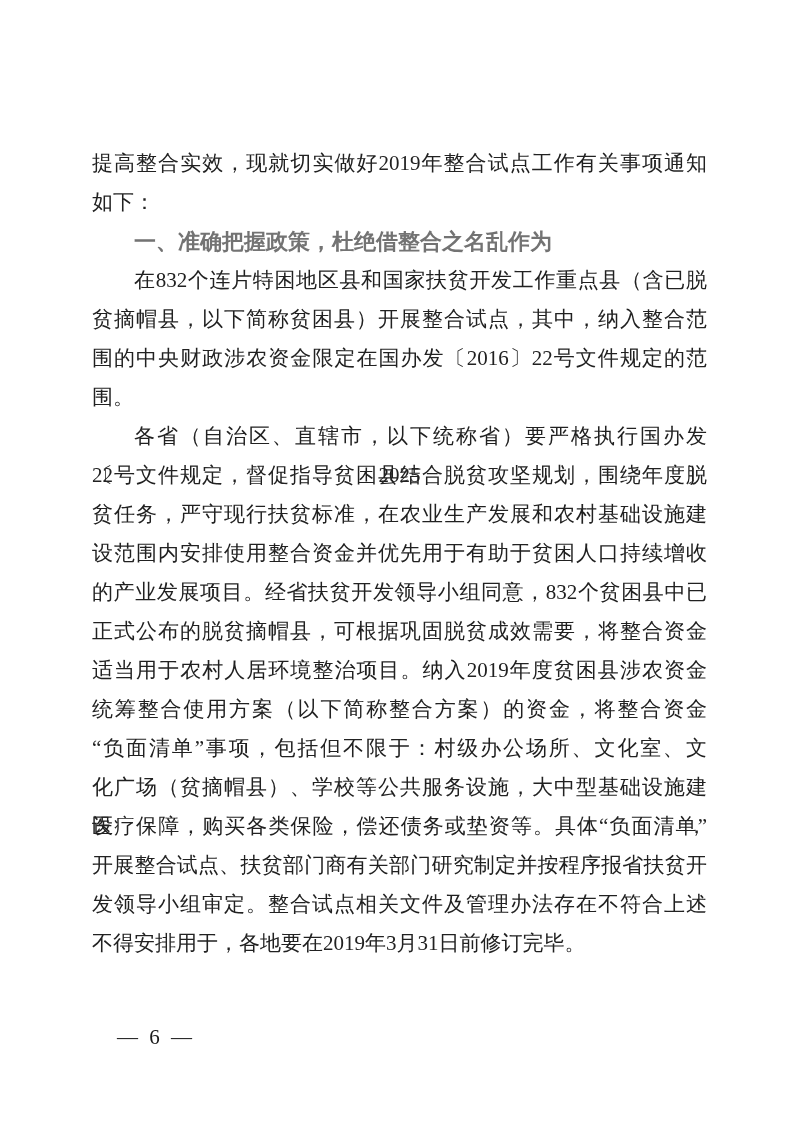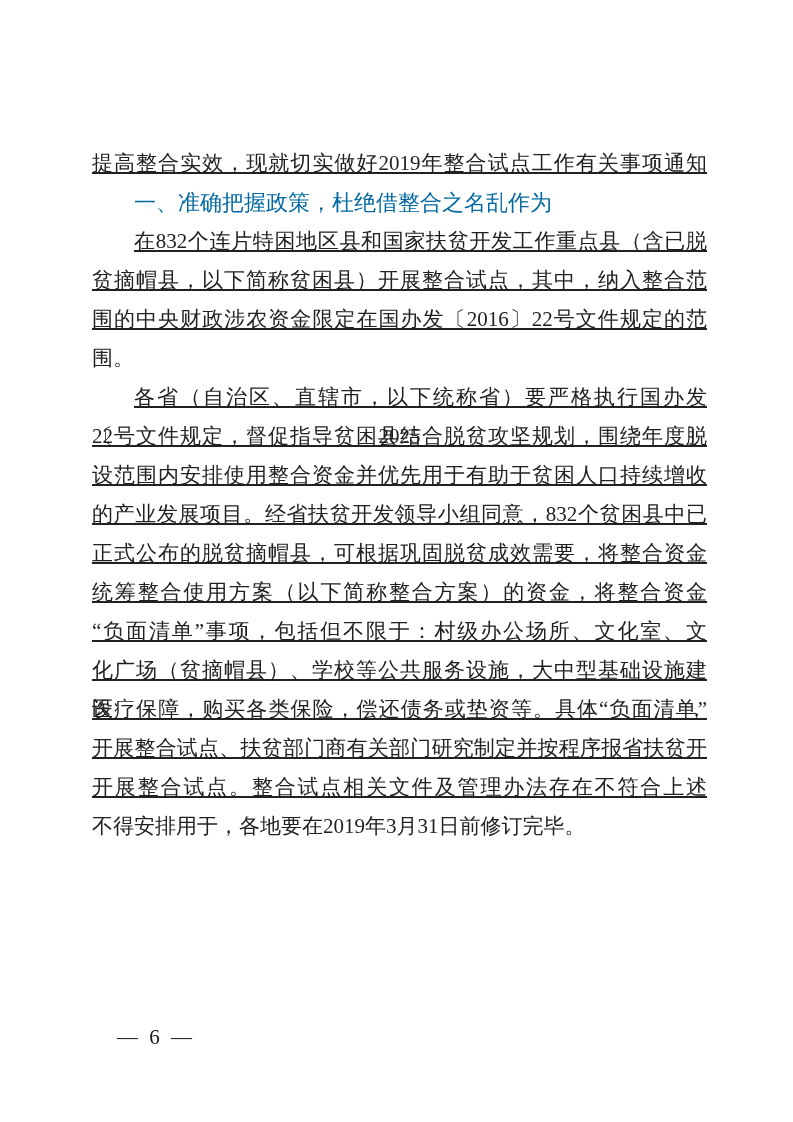--- a/index.html
+++ b/index.html
@@ -25,62 +25,64 @@
   }
   .line {
     height: 39px;
     line-height: 39px;
     overflow: visible;
   }
   
   .fill {
     text-align: justify;
     text-align-last: justify;
-    text-decoration: underline;
   }
   .indent {
     text-indent: 42px;
   }
   .heading {
     font-family: "Liberation Sans", "DejaVu Sans", sans-serif;
-    font-weight: normal;
+    font-weight: bold;
     font-size: 22px;
     text-indent: 42px;
-    color: #0369a1;
+    color: #737373;
   }
   .page-number {
     position: absolute;
     left: 117px;
     top: 1022px;
     height: 30px;
     line-height: 30px;
     font-size: 21px;
     letter-spacing: 3px;
     color: #1a1a1a;
     font-family: "Liberation Serif", "DejaVu Serif", serif;
   }
 </style>
 </head>
 <body>
 
 <div class="page">
   <div class="body-text">
     <div class="line fill">提高整合实效，现就切实做好2019年整合试点工作有关事项通知</div>
+    <div class="line">如下：</div>
     <div class="line heading">一、准确把握政策，杜绝借整合之名乱作为</div>
     <div class="line fill indent">在832个连片特困地区县和国家扶贫开发工作重点县（含已脱</div>
     <div class="line fill">贫摘帽县，以下简称贫困县）开展整合试点，其中，纳入整合范</div>
     <div class="line fill">围的中央财政涉农资金限定在国办发〔2016〕22号文件规定的范</div>
     <div class="line">围。</div>
     <div class="line fill indent">各省（自治区、直辖市，以下统称省）要严格执行国办发〔2025〕</div>
     <div class="line fill">22号文件规定，督促指导贫困县结合脱贫攻坚规划，围绕年度脱</div>
+    <div class="line fill">贫任务，严守现行扶贫标准，在农业生产发展和农村基础设施建</div>
     <div class="line fill">设范围内安排使用整合资金并优先用于有助于贫困人口持续增收</div>
     <div class="line fill">的产业发展项目。经省扶贫开发领导小组同意，832个贫困县中已</div>
     <div class="line fill">正式公布的脱贫摘帽县，可根据巩固脱贫成效需要，将整合资金</div>
+    <div class="line fill">适当用于农村人居环境整治项目。纳入2019年度贫困县涉农资金</div>
     <div class="line fill">统筹整合使用方案（以下简称整合方案）的资金，将整合资金</div>
     <div class="line fill">“负面清单”事项，包括但不限于：村级办公场所、文化室、文</div>
     <div class="line fill">化广场（贫摘帽县）、学校等公共服务设施，大中型基础设施建设，</div>
     <div class="line fill">医疗保障，购买各类保险，偿还债务或垫资等。具体“负面清单”</div>
     <div class="line fill">开展整合试点、扶贫部门商有关部门研究制定并按程序报省扶贫开</div>
-    <div class="line fill">开展整合试点。整合试点相关文件及管理办法存在不符合上述</div>
+    <div class="line fill">发领导小组审定。整合试点相关文件及管理办法存在不符合上述</div>
     <div class="line">不得安排用于，各地要在2019年3月31日前修订完毕。</div>
   </div>
   <div class="page-number">— 6 —</div>
 </div>
 
 </body></html>

